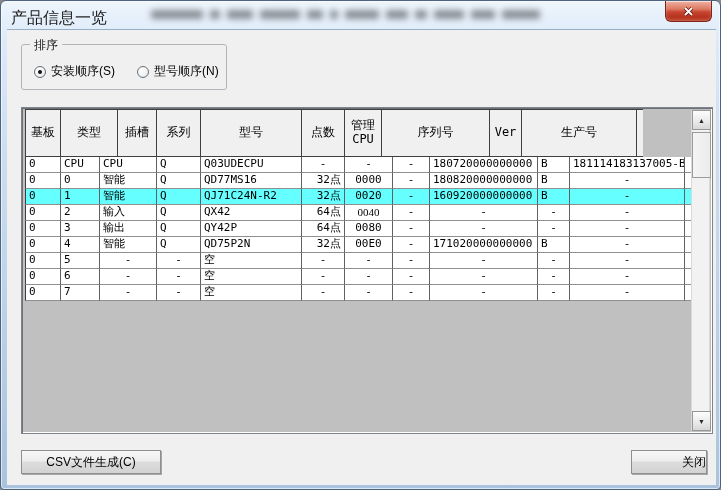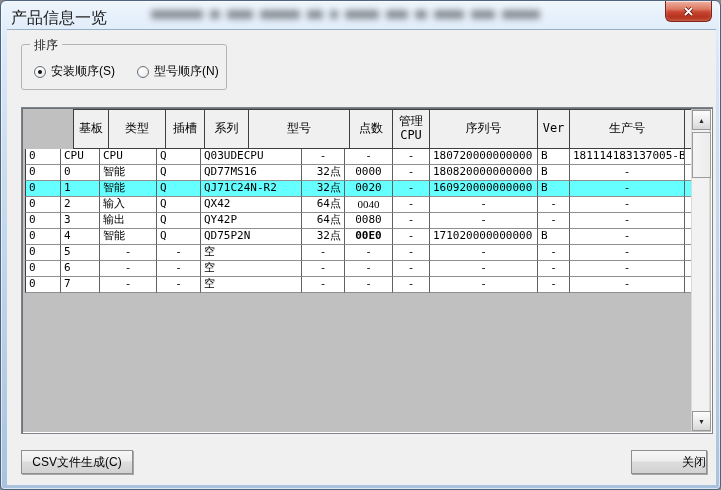--- a/index.html
+++ b/index.html
@@ -50,21 +50,21 @@
     border-radius:50%; background:#111;
   }
   
   .table-frame {
     position:absolute; left:14px; top:77px; width:692px; height:327px;
     background:#c0c0c0;
     border:1px solid #7f838a;
     box-shadow: inset 1px 1px 0 #6d7178, inset -1px -1px 0 #ffffff;
   }
   .grid { position:absolute; left:3px; top:1px; font-family:"DejaVu Sans Mono", monospace; }
-  .hdr-row { display:flex; height:40px;justify-content:flex-end; }
+  .hdr-row { display:flex; height:48px; }
   .cell {
     flex:none; display:flex; align-items:center; overflow:hidden;
     border-right:1px solid #616161; border-bottom:1px solid #8f8f8f;
     font-size:11px; color:#000; white-space:pre; line-height:1.15;
   }
   .hdr-row .cell {
     background:#f0f0f0; border-right:1px solid #3f3f3f; border-bottom:1px solid #3f3f3f;
     border-top:1px solid #3f3f3f; justify-content:center; text-align:center;
     font-size:12px; white-space:pre-line;
   }
@@ -94,21 +94,21 @@
     border:1px solid #9b9b9b; cursor:pointer;
   }
   
   .btn {
     position:absolute; height:24px; font-size:12px; color:#000;
     background:linear-gradient(180deg,#f7f7f7 0%,#ededed 45%,#dddddd 50%,#d2d2d2 100%);
     border:1px solid #8e8f8f; box-shadow:1px 1px 0 #a7a7a7; cursor:pointer;
     display:flex; align-items:center; justify-content:center;
     font-family:"Liberation Sans", sans-serif;
   }
-  .btn-csv  { left:14px;  top:420px; width:112px; }
+  .btn-csv  { left:14px;  top:420px; width:140px; }
   .btn-close{ left:624px; top:420px; width:76px;justify-content:flex-end; }
 </style>
 </head>
 <body>
 
 <div class="dialog">
 
   <div class="titlebar">
     <span class="title-text">产品信息一览</span>
     <span class="watermark">
@@ -236,21 +236,21 @@
               <div class="cell al-center" style="width: 115px;">-</div>
               <div class="cell filler" style="width: 6px;"></div>
             </div>
             <div class="data-row">
               <div class="cell al-left first" style="width: 36px;">0</div>
               <div class="cell al-left" style="width: 39px;">4</div>
               <div class="cell al-left" style="width: 57px;">智能</div>
               <div class="cell al-left" style="width: 44px;">Q</div>
               <div class="cell al-left" style="width: 101px;">QD75P2N</div>
               <div class="cell al-right" style="width: 43px;">32点</div>
-              <div class="cell al-center" style="width: 48px; font-weight: bold;">00E0</div>
+              <div class="cell al-center" style="width: 48px;">00E0</div>
               <div class="cell al-center" style="width: 37px;">-</div>
               <div class="cell al-left" style="width: 108px;">171020000000000</div>
               <div class="cell al-left" style="width: 32px;">B</div>
               <div class="cell al-center" style="width: 115px;">-</div>
               <div class="cell filler" style="width: 6px;"></div>
             </div>
             <div class="data-row">
               <div class="cell al-left first" style="width: 36px;">0</div>
               <div class="cell al-left" style="width: 39px;">5</div>
               <div class="cell al-center" style="width: 57px;">-</div>

